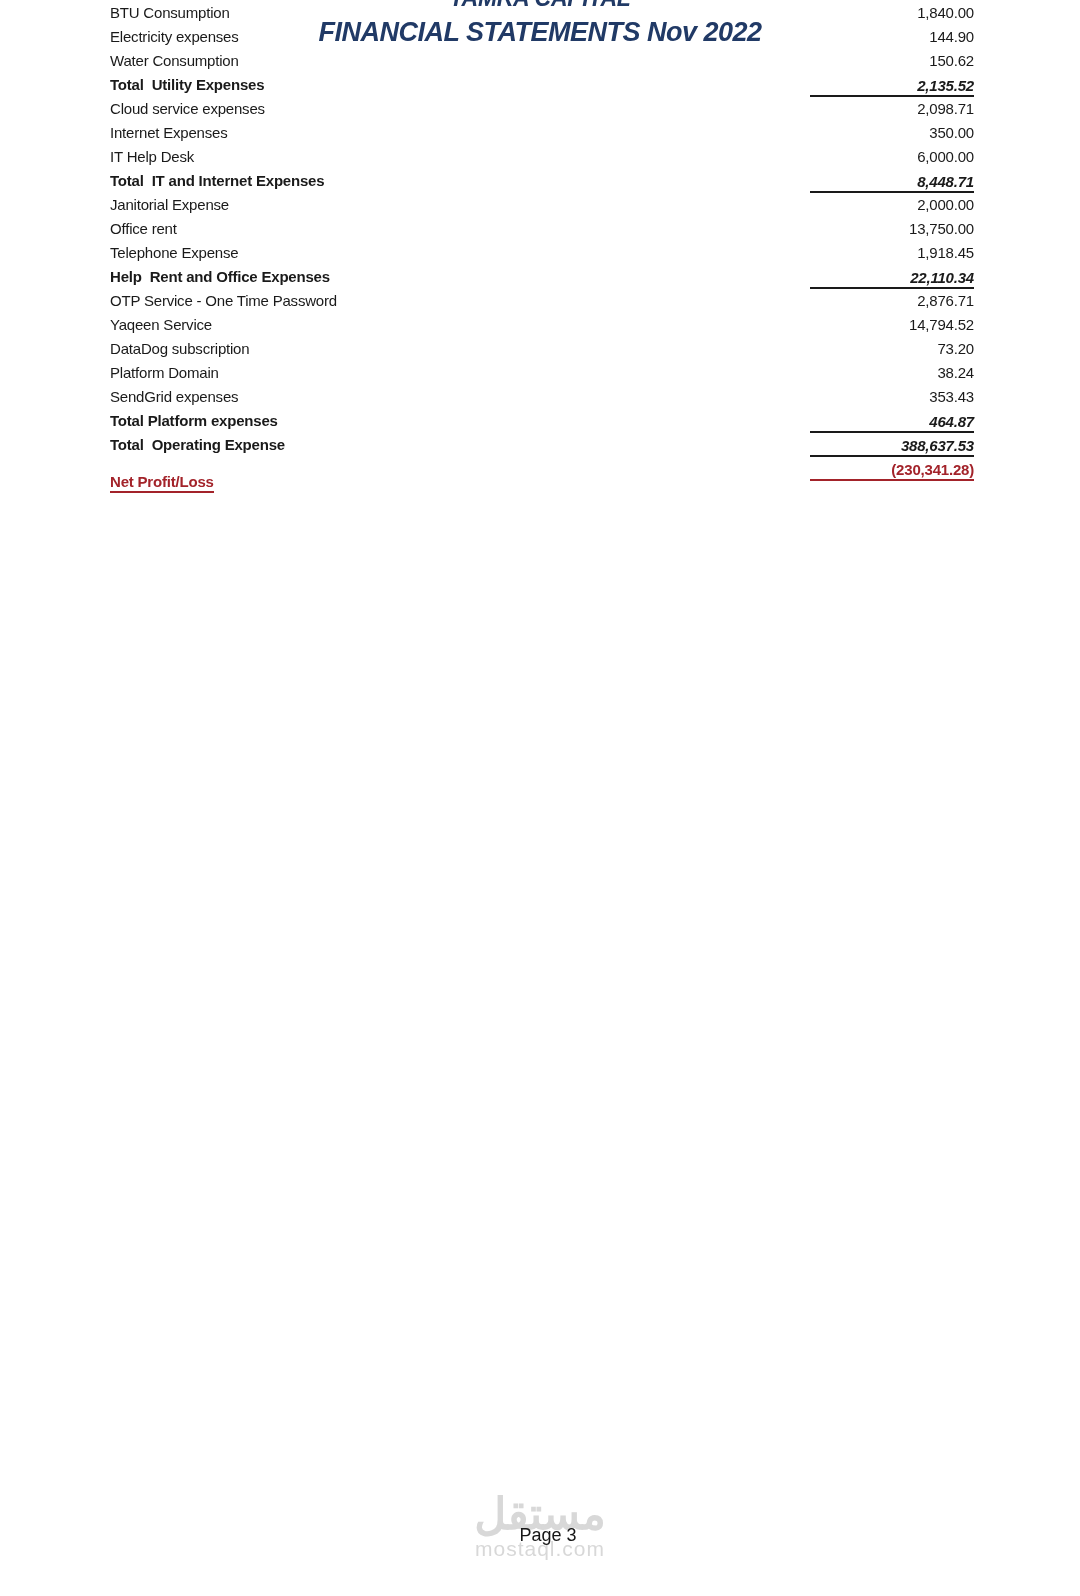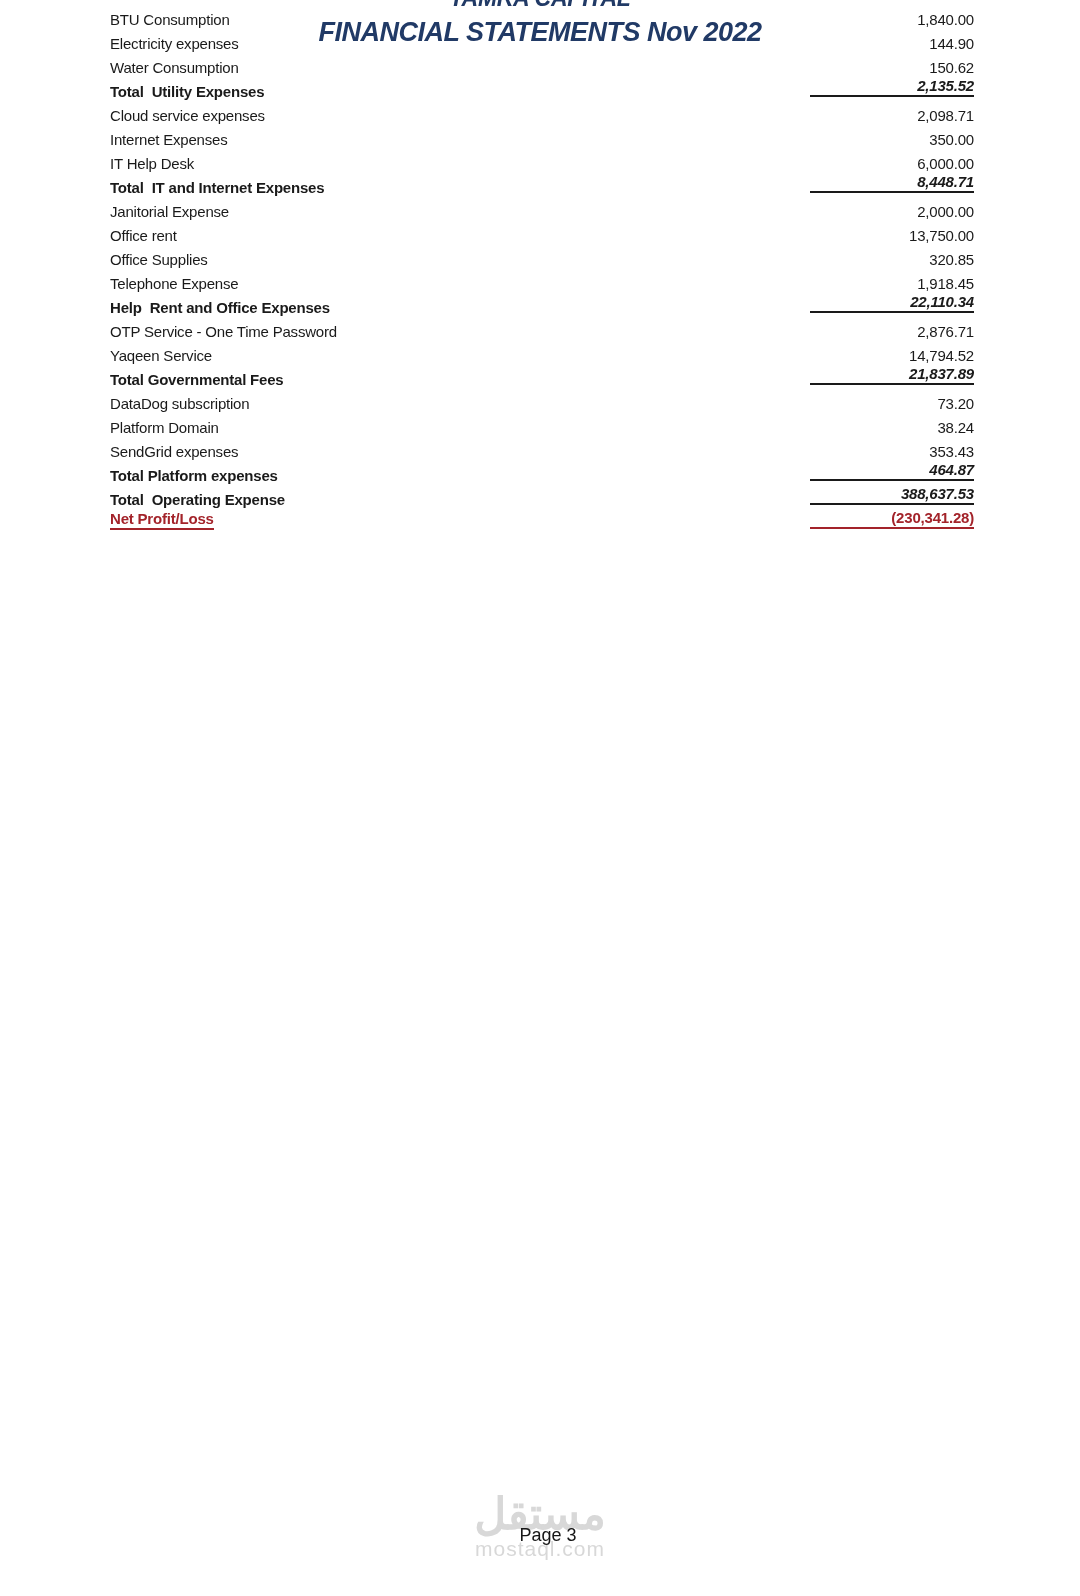--- a/index.html
+++ b/index.html
@@ -28,41 +28,41 @@
     letter-spacing: -0.5px;
     color: var(--heading-blue, #213a66);
   }
 
   
   .rows {
     position: absolute; top: 4px; left: 110px; width: 864px;
   }
   .row {
     height: 24px;
-    display: flex; justify-content: space-between; align-items: flex-end;
+    display: flex; justify-content: space-between; align-items: flex-start;
     font-size: 15px;
     letter-spacing: -0.2px;
   }
   .row .label { white-space: pre; }
   .row .value { text-align: right; }
   .row.total .label, .row.total .value { font-weight: bold; }
   .row.total .value {
     display: inline-block; width: 164px;
     border-bottom: 2px solid var(--rule-black, #1a1a1a);
     padding-bottom: 1px;
     align-self: flex-start; margin-top: 1px; font-style: italic;
   }
   .row.net .label, .row.net .value {
     font-weight: bold;
     color: var(--net-red, #a3232a);
   }
   .row.net .label {
     border-bottom: 2px solid var(--net-red, #a3232a);
     padding-bottom: 1px;
-    align-self: flex-start; margin-top: 2px;
+    align-self: flex-start; margin-top: 13px;
   }
   .row.net .value {
     display: inline-block; width: 164px;
     border-bottom: 2px solid var(--net-red, #a3232a);
     padding-bottom: 1px;
     align-self: flex-start; margin-top: 1px;
   }
 
   
   .watermark-logo {
@@ -133,42 +133,34 @@
       </div>
       <div class="row item">
         <span class="label">Janitorial Expense</span>
         <span class="value">2,000.00</span>
       </div>
       <div class="row item">
         <span class="label">Office rent</span>
         <span class="value">13,750.00</span>
       </div>
       <div class="row item">
-        <span class="label">Office Supplies</span>
-        <span class="value">320.85</span>
-      </div>
-      <div class="row item">
         <span class="label">Telephone Expense</span>
         <span class="value">1,918.45</span>
       </div>
       <div class="row total">
         <span class="label">Help  Rent and Office Expenses</span>
         <span class="value">22,110.34</span>
       </div>
       <div class="row item">
         <span class="label">OTP Service - One Time Password</span>
         <span class="value">2,876.71</span>
       </div>
       <div class="row item">
         <span class="label">Yaqeen Service</span>
         <span class="value">14,794.52</span>
-      </div>
-      <div class="row total">
-        <span class="label">Total Governmental Fees</span>
-        <span class="value">21,837.89</span>
       </div>
       <div class="row item">
         <span class="label">DataDog subscription</span>
         <span class="value">73.20</span>
       </div>
       <div class="row item">
         <span class="label">Platform Domain</span>
         <span class="value">38.24</span>
       </div>
       <div class="row item">

